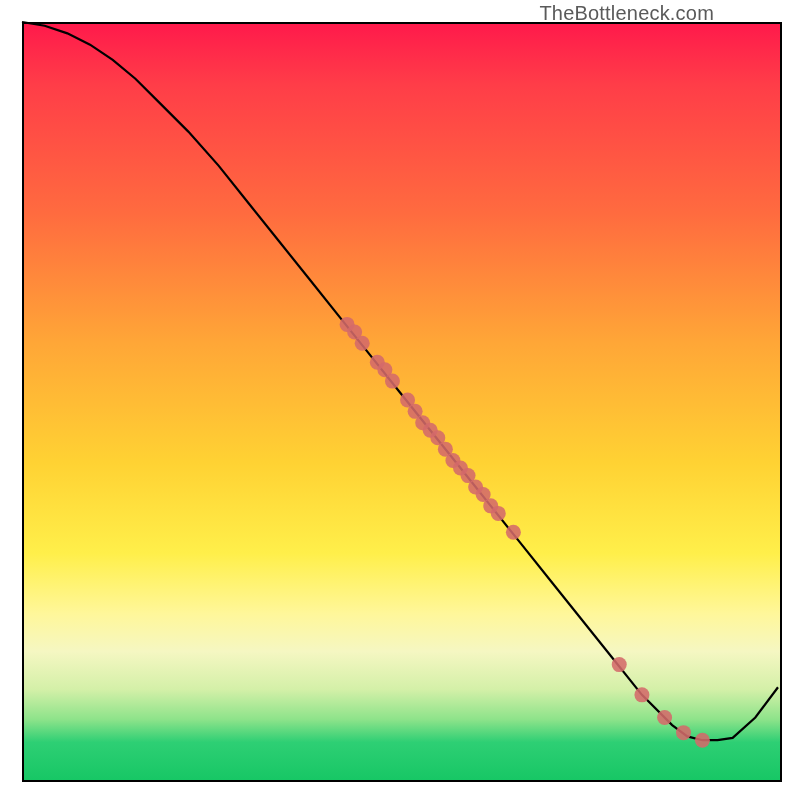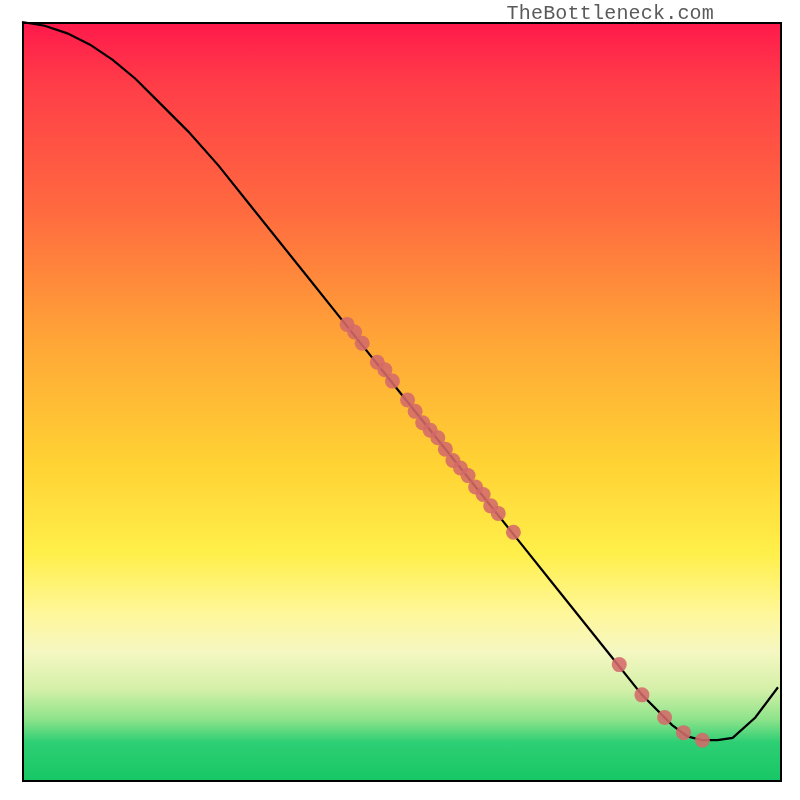--- a/index.html
+++ b/index.html
@@ -8,21 +8,20 @@
     width: 800px;
     height: 800px;
     overflow: hidden;
     background: #ffffff;
     font-family: Arial, Helvetica, sans-serif;
   }
   .chart-container {
     position: relative;
     width: 736px;
     height: 800px;
-    font-family: Liberation Mono, monospace;
   }
   .plot-area {
     position: absolute;
     left: 22px;
     top: 22px;
     width: 756px;
     height: 756px;
     
     background: linear-gradient(to bottom,
       #ff1a4b 0%,

